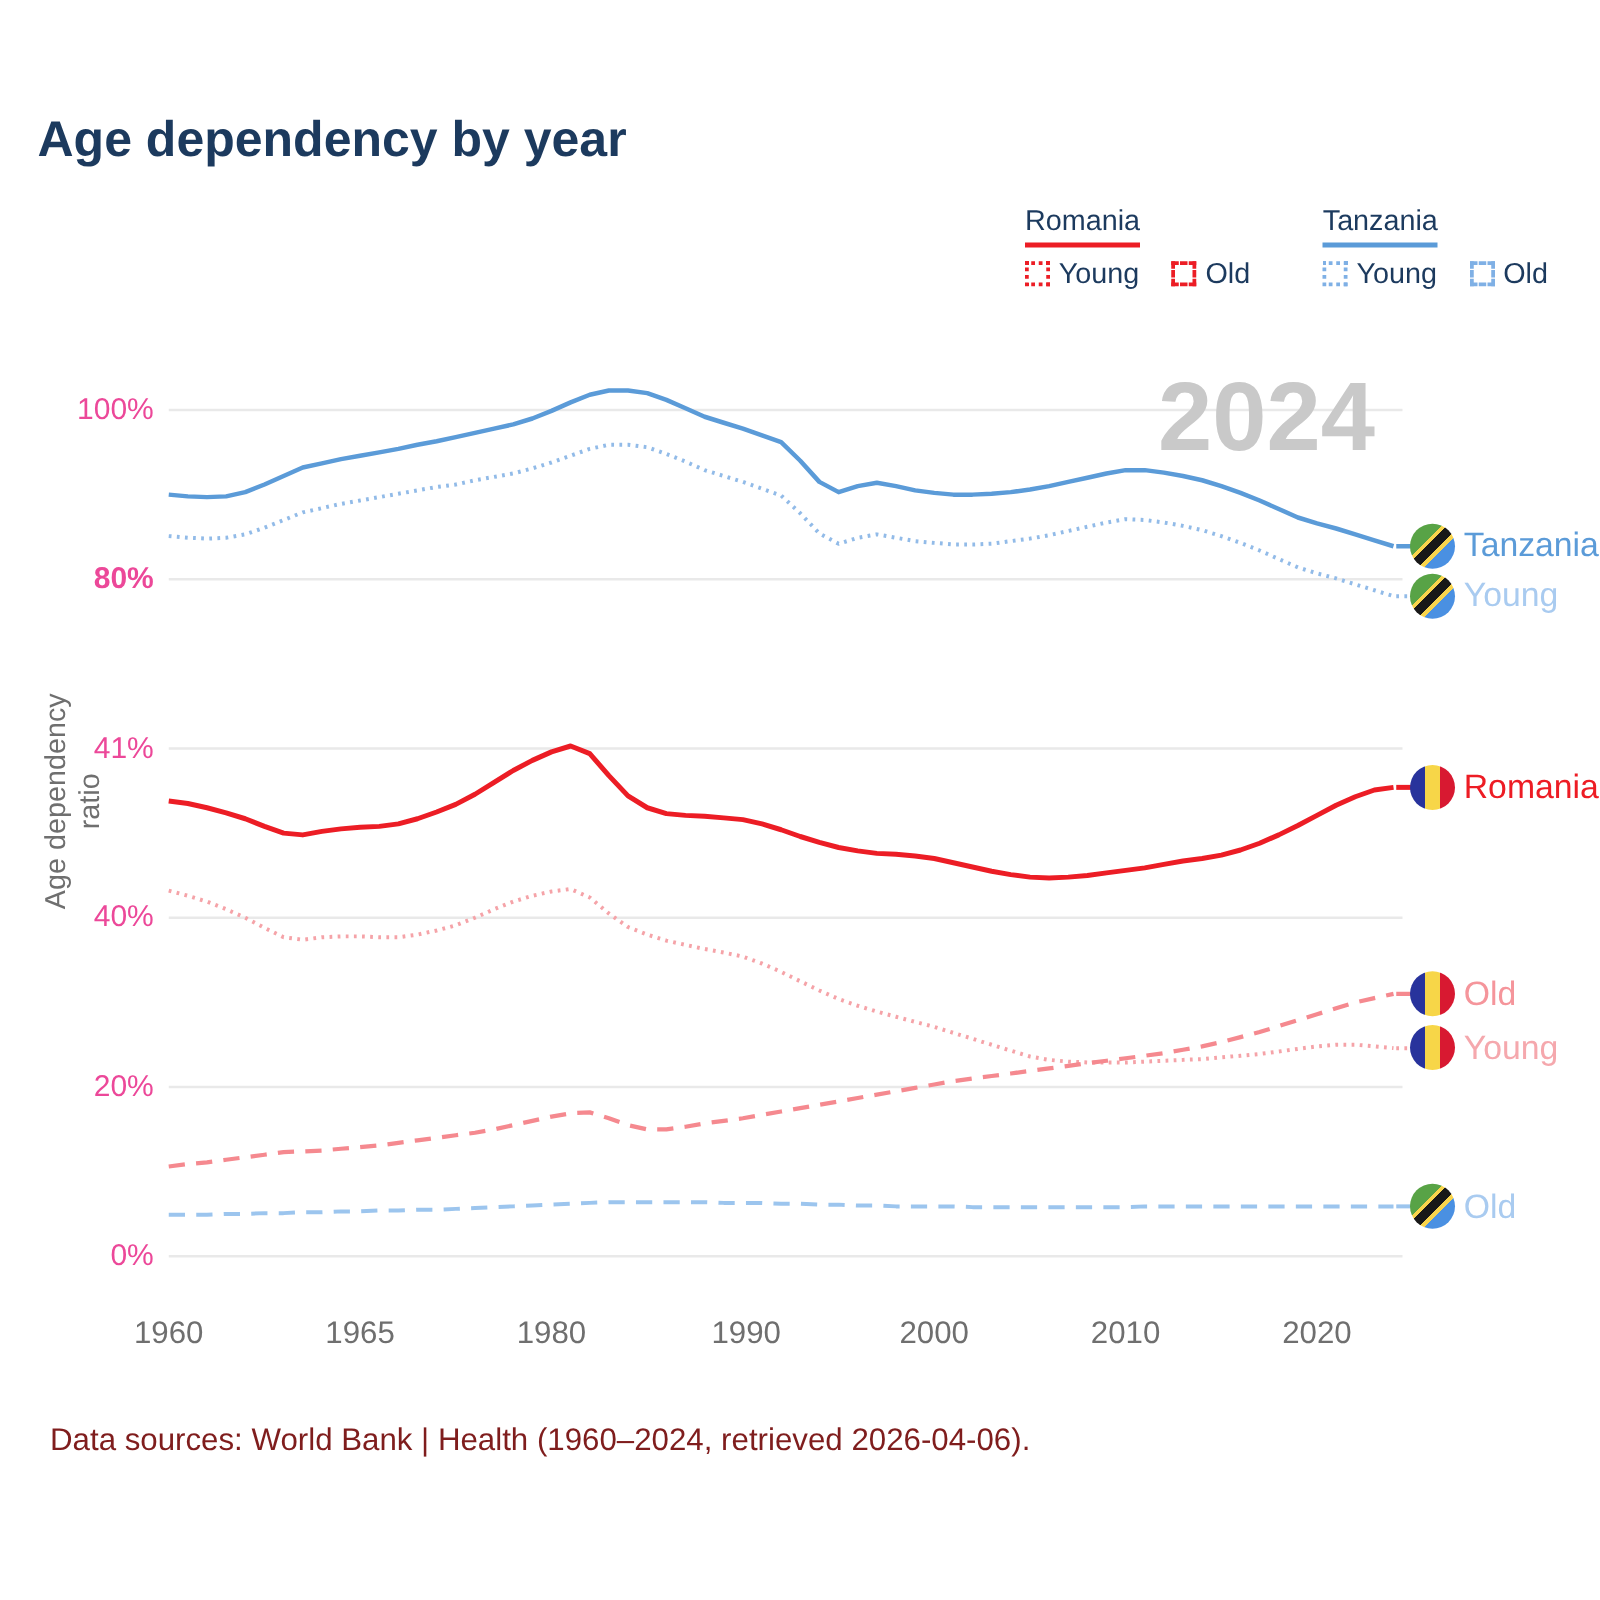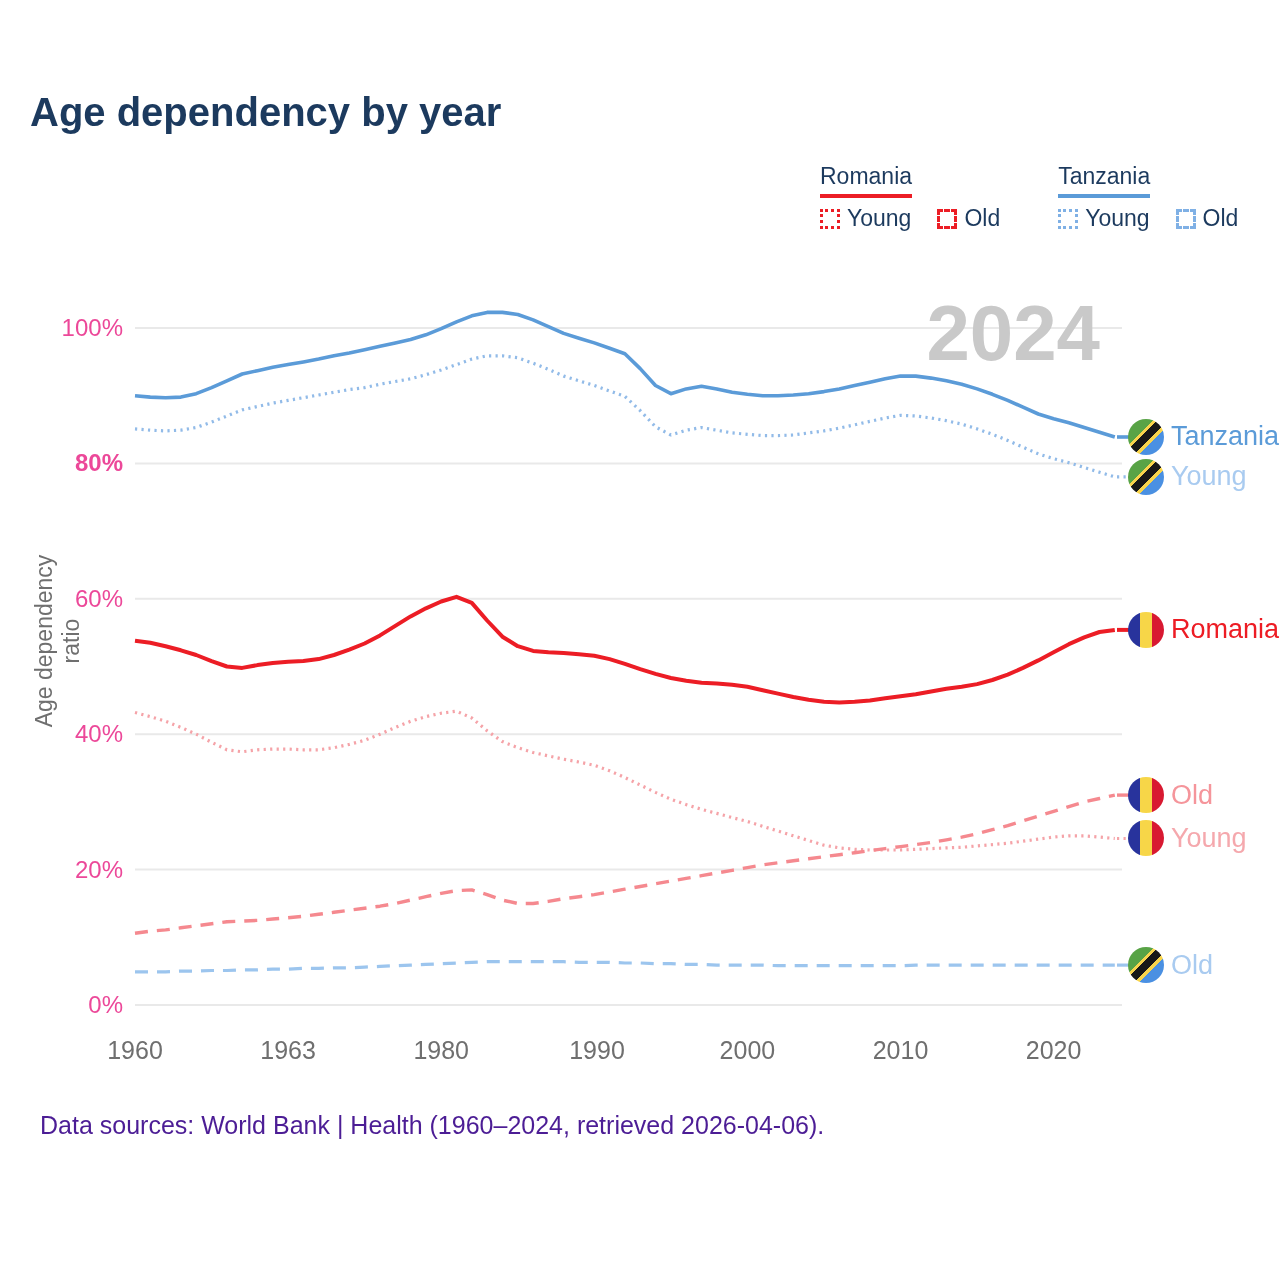--- a/index.html
+++ b/index.html
@@ -13,34 +13,34 @@
   .legend{position:absolute;top:163px;left:820px;display:flex;gap:58px;z-index:4;}
   .lg-group{display:flex;flex-direction:column;}
   .lg-name{display:inline-block;align-self:flex-start;font-size:23px;color:#1c3a5e;
            padding-bottom:4px;border-bottom:4px solid #000;}
   .lg-items{display:flex;gap:26px;margin-top:7px;}
   .lg-item{display:flex;align-items:center;gap:7px;font-size:23px;color:#1c3a5e;}
   .lg-swatch{width:20px;height:20px;border:3px dotted #000;box-sizing:border-box;background:#fff;}
 
   
   .ytick{position:absolute;width:84px;text-align:right;font-size:24px;color:#ec4899;z-index:2;}
-  .xtick{position:absolute;width:90px;text-align:center;font-size:25px;color:#6f6f6f;z-index:2;}
+  .xtick{position:absolute;width:90px;text-align:center;font-size:25px;color:#6f6f6f;z-index:2;margin-top:16px;}
   .ylabel{position:absolute;left:-67px;top:628px;width:222px;height:26px;text-align:center;
           font-size:23px;color:#6f6f6f;transform:rotate(-90deg);z-index:2;}
 
   svg.plot{position:absolute;left:0;top:0;z-index:1;}
 
   
   .srow{position:absolute;display:flex;align-items:center;z-index:3;height:36px;}
   .flag{width:36px;height:36px;border-radius:50%;flex:0 0 36px;}
   .flag-romania{background:linear-gradient(90deg,#28339c 0 33.4%,#f7d648 33.4% 66.7%,#d81931 66.7% 100%);}
   .flag-tanzania{background:linear-gradient(135deg,#58a346 0 37%,#f8d44c 37% 43%,#181818 43% 58%,#f8d44c 58% 64%,#4a90e2 64% 100%);}
   .srow .slabel{margin-left:7px;font-size:27px;white-space:nowrap;}
 
-  .footer{position:absolute;left:40px;top:1106px;font-size:25px;color:#4c1d95;line-height:39px;z-index:2;}
+  .footer{position:absolute;left:40px;top:1133px;font-size:25px;color:#7f1d1d;line-height:39px;z-index:2;}
 </style>
 </head>
 <body>
 
 <div class="page">
 
   <div class="title">Age dependency by year</div>
 
   <div class="legend">
     <div class="lg-group">
@@ -96,27 +96,27 @@
         <line x1="1117" x2="1133" y1="795.1" y2="795.1" stroke="#f5898f" stroke-width="3.4" stroke-dasharray="13 9"></line>
         <path d="M135.0 971.8 L150.3 971.8 L165.6 971.8 L180.9 971.1 L196.2 971.1 L211.6 970.5 L226.9 970.5 L242.2 969.8 L257.5 969.8 L272.8 969.1 L288.1 969.1 L303.4 968.4 L318.7 968.4 L334.0 967.8 L349.3 967.8 L364.6 967.1 L380.0 966.4 L395.3 965.7 L410.6 965.1 L425.9 964.4 L441.2 963.7 L456.5 963.0 L471.8 962.3 L487.1 961.7 L502.4 961.7 L517.8 961.7 L533.1 961.7 L548.4 961.7 L563.7 961.7 L579.0 962.3 L594.3 962.3 L609.6 962.3 L624.9 963.0 L640.2 963.0 L655.5 963.7 L670.9 963.7 L686.2 964.4 L701.5 964.4 L716.8 965.1 L732.1 965.1 L747.4 965.1 L762.7 965.1 L778.0 965.7 L793.3 965.7 L808.6 965.7 L824.0 965.7 L839.3 965.7 L854.6 965.7 L869.9 965.7 L885.2 965.7 L900.5 965.7 L915.8 965.1 L931.1 965.1 L946.4 965.1 L961.7 965.1 L977.1 965.1 L992.4 965.1 L1007.7 965.1 L1023.0 965.1 L1038.3 965.1 L1053.6 965.1 L1068.9 965.1 L1084.2 965.1 L1099.5 965.1 L1114.8 965.1" fill="none" stroke="#9cc5ee" stroke-width="3.2" stroke-linejoin="round" stroke-linecap="butt" stroke-dasharray="13 9"></path>
         <line x1="1117" x2="1133" y1="965.1" y2="965.1" stroke="#9cc5ee" stroke-width="3.2" stroke-dasharray="13 9"></line>
       </g>
   </svg>
 
   <div id="ytick-layer">
       <div class="ytick" style="left: 39px; top: 991px;">0%</div>
       <div class="ytick" style="left: 39px; top: 855.6px;">20%</div>
       <div class="ytick" style="left: 39px; top: 720.2px; text-align: right;">40%</div>
-      <div class="ytick" style="left: 39px; top: 584.8px;">60%</div>
+      <div class="ytick" style="left: 39px; top: 584.8px;">41%</div>
       <div class="ytick" style="left: 39px; top: 449.4px; font-weight: bold;">80%</div>
       <div class="ytick" style="left: 39px; top: 314px;">100%</div>
     </div>
   <div id="xtick-layer">
       <div class="xtick" style="left: 90px; top: 1036px;">1960</div>
-      <div class="xtick" style="left: 243.1px; top: 1036px;">1963</div>
+      <div class="xtick" style="left: 243.1px; top: 1036px;">1965</div>
       <div class="xtick" style="left: 396.2px; top: 1036px;">1980</div>
       <div class="xtick" style="left: 552px; top: 1036px;">1990</div>
       <div class="xtick" style="left: 702.4px; top: 1036px;">2000</div>
       <div class="xtick" style="left: 855.5px; top: 1036px;">2010</div>
       <div class="xtick" style="left: 1008.6px; top: 1036px;">2020</div>
     </div>
   <div id="series-label-layer">
       <div class="srow" style="left: 1128px; top: 418.997px;">
         <span class="flag flag-tanzania"></span>
         <span class="slabel" style="color: rgb(91, 155, 216);">Tanzania</span>

